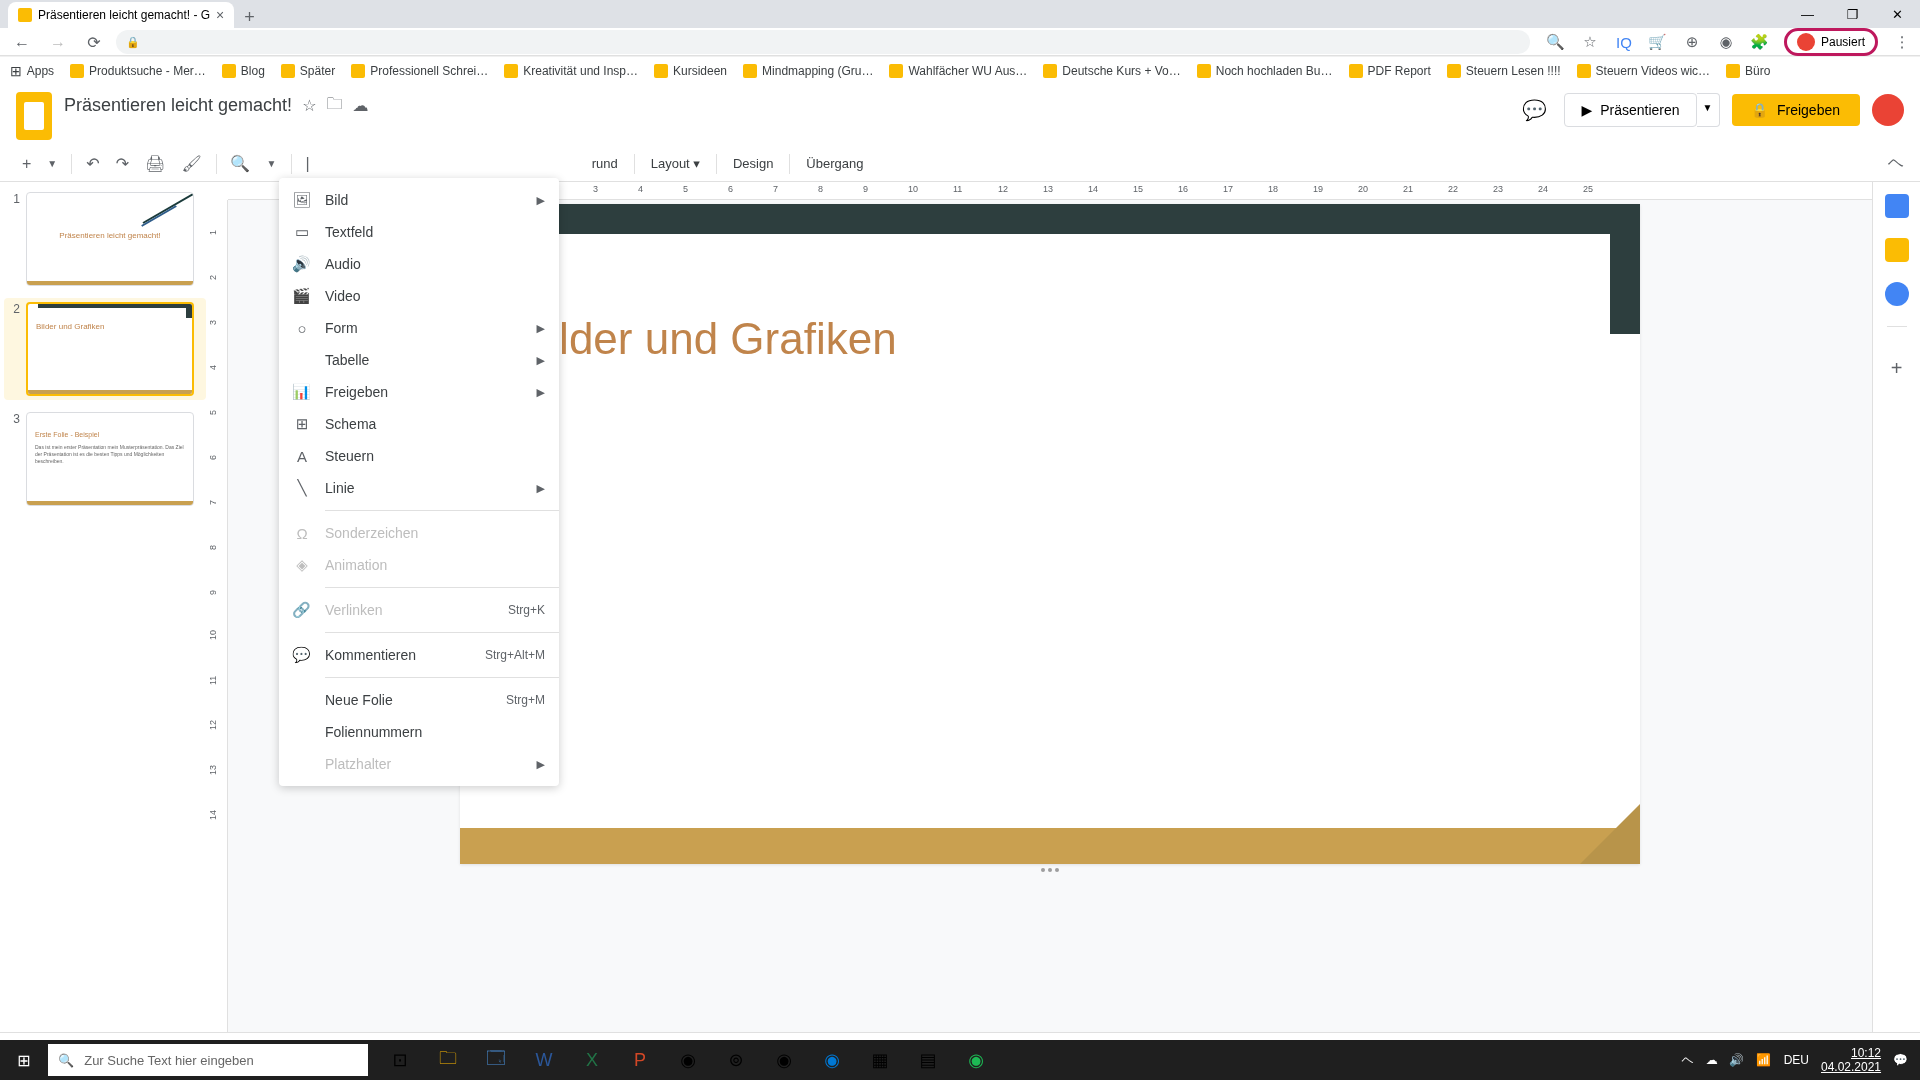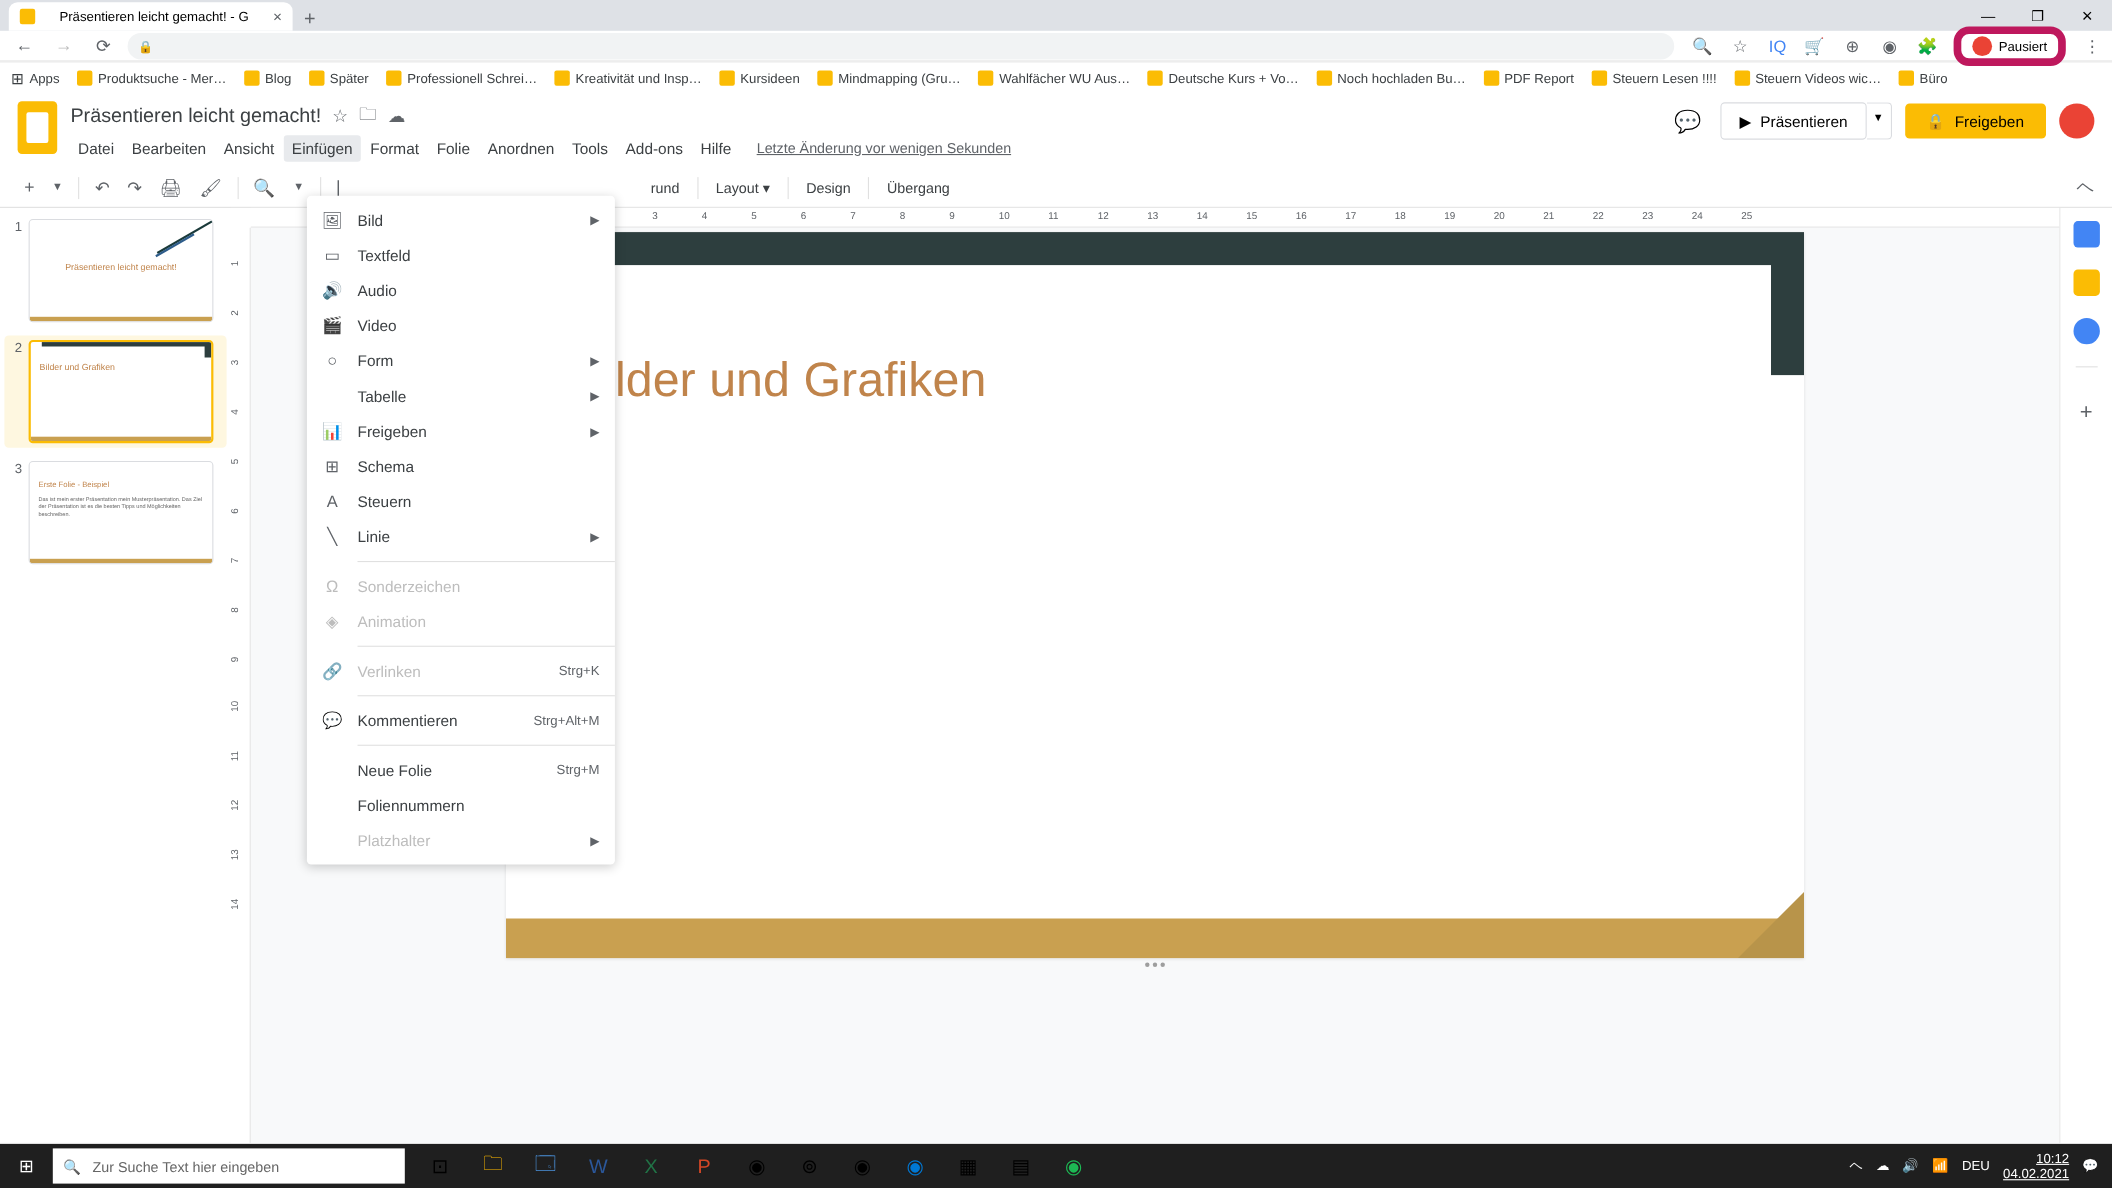--- a/index.html
+++ b/index.html
@@ -1,35 +1,35 @@
 <!DOCTYPE html>
 <html><head>
 <meta charset="utf-8">
 <style>
 * { margin: 0; padding: 0; box-sizing: border-box; font-family: Arial, sans-serif; }
 body { width: 1920px; height: 1080px; overflow: hidden; background: #fff; position: relative; }
 
 
 .browser-chrome { height: 56px; background: #fff; border-bottom: 1px solid #e0e0e0; }
 .tab-bar { height: 28px; background: #dee1e6; display: flex; align-items: flex-end; padding-left: 8px; }
-.tab { background: #fff; height: 26px; border-radius: 8px 8px 0 0; padding: 0 10px; display: flex; align-items: center; gap: 22px; font-size: 12px; min-width: 200px; }
+.tab { background: #fff; height: 26px; border-radius: 8px 8px 0 0; padding: 0 10px; display: flex; align-items: center; gap: 6px; font-size: 12px; min-width: 200px; }
 .tab-favicon { width: 14px; height: 14px; background: #fbbc04; border-radius: 2px; }
 .tab-close { font-size: 14px; color: #5f6368; cursor: pointer; margin-left: auto; }
 .new-tab { font-size: 18px; color: #5f6368; padding: 0 10px; cursor: pointer; }
 .win-controls { position: absolute; right: 0; top: 0; display: flex; }
 .win-btn { width: 45px; height: 28px; display: flex; align-items: center; justify-content: center; font-size: 13px; }
 
 .address-bar-row { height: 28px; display: flex; align-items: center; padding: 0 8px; gap: 8px; }
 .nav-btn { width: 28px; height: 28px; display: flex; align-items: center; justify-content: center; color: #5f6368; font-size: 16px; }
 .nav-btn.disabled { color: #bdbdbd; }
 .address-bar { flex: 1; height: 24px; background: #f1f3f4; border-radius: 14px; display: flex; align-items: center; padding: 0 10px; font-size: 13px; color: #5f6368; gap: 8px; }
 .lock-icon { font-size: 11px; }
 .addr-icons { display: flex; gap: 14px; align-items: center; margin-left: 8px; }
 .addr-icon { width: 20px; height: 20px; display: flex; align-items: center; justify-content: center; color: #5f6368; font-size: 15px; }
-.pausiert-badge { border: 7px solid #be185d; border-radius: 14px; padding: 2px 10px; font-size: 12px; display: flex; align-items: center; gap: 6px; }
+.pausiert-badge { border: 3px solid #be185d; border-radius: 14px; padding: 2px 10px; font-size: 12px; display: flex; align-items: center; gap: 6px; }
 .avatar-sm { width: 18px; height: 18px; border-radius: 50%; background: #ea4335; }
 
 .bookmarks-bar { height: 28px; display: flex; align-items: center; padding: 0 10px; gap: 16px; border-top: 1px solid #f0f0f0; }
 .bookmark { display: flex; align-items: center; gap: 5px; font-size: 12px; color: #3c4043; cursor: pointer; }
 .bookmark-icon { width: 14px; height: 14px; background: #fbbc04; border-radius: 2px; }
 .apps-icon { font-size: 14px; }
 
 
 .slides-header { padding: 8px 16px 0 16px; display: flex; align-items: flex-start; }
 .slides-logo { width: 36px; height: 48px; background: #fbbc04; border-radius: 4px; margin-right: 12px; position: relative; }
@@ -221,33 +221,20 @@
 </div>
 
 <div class="slides-header">
   <div class="slides-logo"></div>
   <div class="doc-info">
     <div class="doc-title-row">
       <span class="doc-title">Präsentieren leicht gemacht!</span>
       <span class="doc-icon">☆</span>
       <span class="doc-icon">🗀</span>
       <span class="doc-icon">☁</span>
-    </div>
-    <div class="menu-bar">
-      <div class="menu-item">Datei</div>
-      <div class="menu-item">Bearbeiten</div>
-      <div class="menu-item">Ansicht</div>
-      <div class="menu-item active">Einfügen</div>
-      <div class="menu-item">Format</div>
-      <div class="menu-item">Folie</div>
-      <div class="menu-item">Anordnen</div>
-      <div class="menu-item">Tools</div>
-      <div class="menu-item">Add-ons</div>
-      <div class="menu-item">Hilfe</div>
-      <span class="last-edit">Letzte Änderung vor wenigen Sekunden</span>
     </div>
   </div>
   <div class="header-actions">
     <div class="comment-btn">💬</div>
     <div style="display:flex;">
       <div class="present-btn">
         <span>▶</span>
         <span>Präsentieren</span>
       </div>
       <div class="present-dropdown">▼</div>

